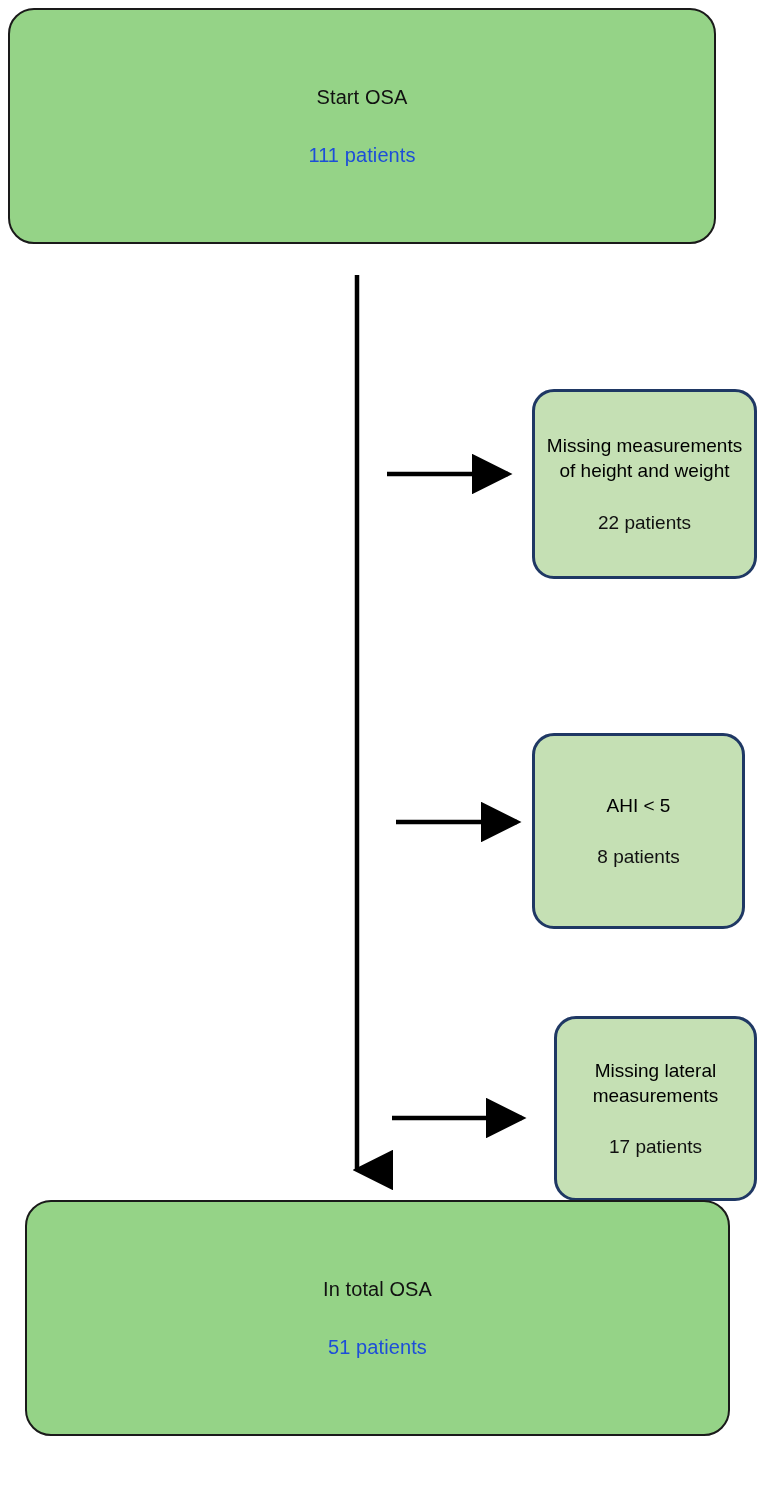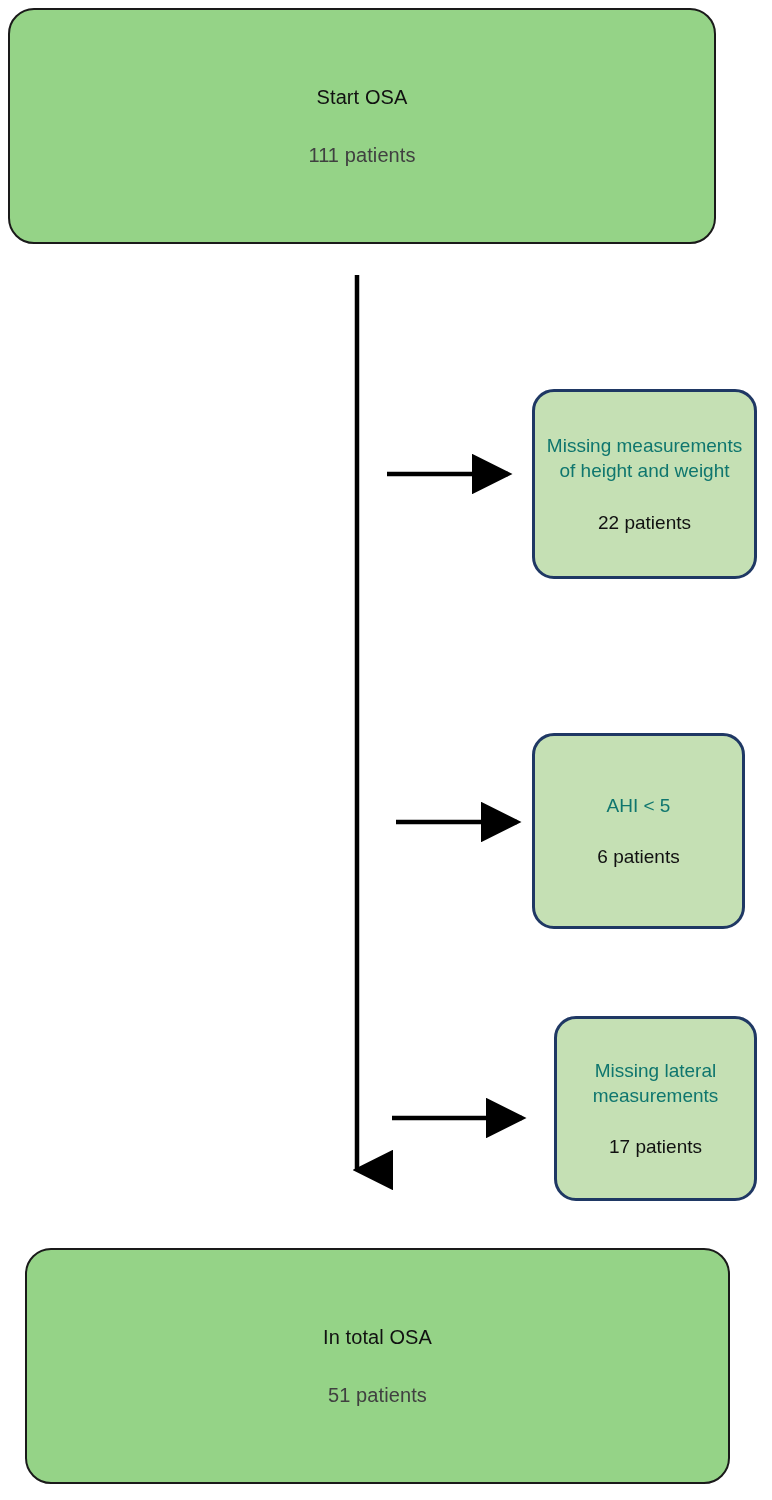--- a/index.html
+++ b/index.html
@@ -37,34 +37,34 @@
   .node-main .node-title {
     font-size: 20px;
     line-height: 1.2;
     letter-spacing: 0.1px;
     color: #111111;
   }
   .node-main .node-count {
     font-size: 20px;
     line-height: 1.2;
     letter-spacing: 0.1px;
-    color: #404040;
+    color: #1d4ed8;
     margin-top: 34px;
   }
   
   .node-exclusion {
     background: #c5e0b4;
     border: 3px solid #1f3864;
     border-radius: 22px;
     padding: 6px 8px;
   }
   .node-exclusion .node-title {
     font-size: 19px;
     line-height: 1.32;
-    color: #0f766e;
+    color: #000000;
   }
   .node-exclusion .node-count {
     font-size: 19px;
     line-height: 1.32;
     color: #111111;
     margin-top: 26px;
   }
   
   #connectors {
     position: absolute;
@@ -104,26 +104,26 @@
     <div class="node-count">111 patients</div>
   </div>
 
   <div class="node node-exclusion" style="left:532px; top:389px; width:225px; height:190px;">
     <div class="node-title">Missing measurements of height and weight</div>
     <div class="node-count">22 patients</div>
   </div>
 
   <div class="node node-exclusion" style="left:532px; top:733px; width:213px; height:196px;">
     <div class="node-title">AHI &lt; 5</div>
-    <div class="node-count">6 patients</div>
+    <div class="node-count">8 patients</div>
   </div>
 
   <div class="node node-exclusion" style="left:554px; top:1016px; width:203px; height:185px;">
     <div class="node-title">Missing lateral measurements</div>
     <div class="node-count">17 patients</div>
   </div>
 
-  <div class="node node-main" style="left:25px; top:1248px; width:705px; height:236px;">
+  <div class="node node-main" style="left:25px; top:1200px; width:705px; height:236px;">
     <div class="node-title">In total OSA</div>
     <div class="node-count">51 patients</div>
   </div>
 
 </div>
 
 </body></html>

